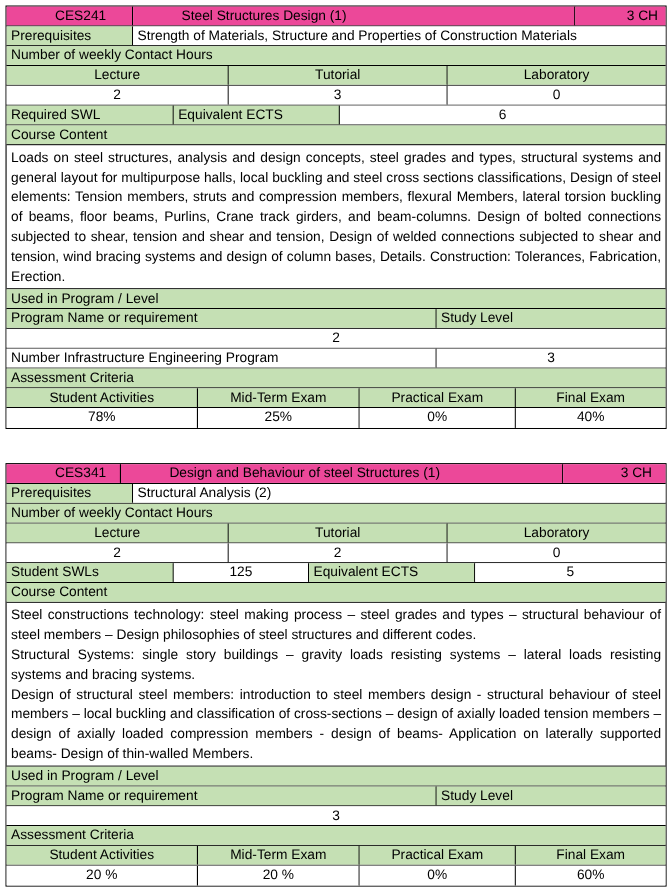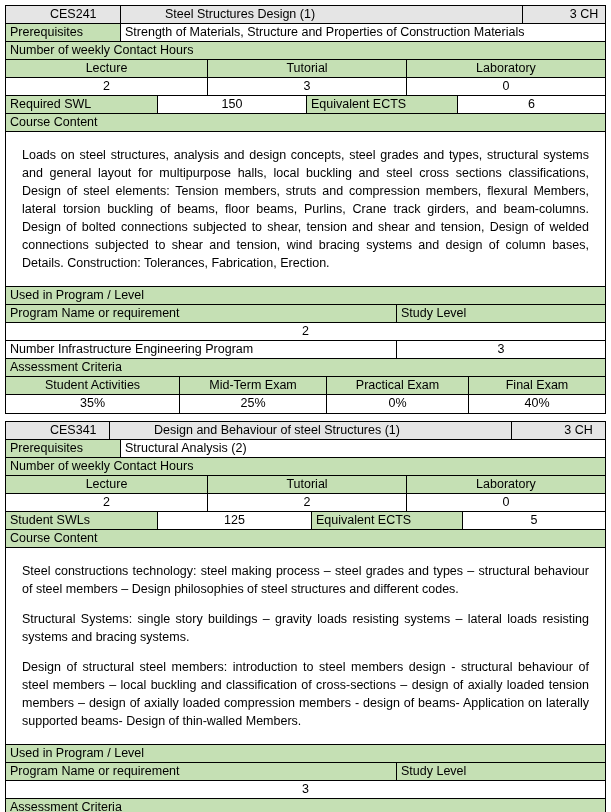--- a/index.html
+++ b/index.html
@@ -4,26 +4,26 @@
 <style>
   html, body { margin: 0; padding: 0; background: #ffffff; }
   body { width: 611px; height: 812px; position: relative; font-family: "Liberation Sans", sans-serif; font-size: 12.5px; color: #000; }
   .course { position: absolute; left: 5px; width: 601px; border: 1px solid #000; box-sizing: border-box; }
   #course-0 { top: 5px; }
   #course-1 { top: 421px; }
   .row { display: flex; border-bottom: 1px solid #000; height: 18px; box-sizing: border-box; }
   .row:last-child { border-bottom: none; }
   .cell { box-sizing: border-box; border-right: 1px solid #000; padding: 0 4px; line-height: 17px; white-space: nowrap; overflow: hidden; }
   .cell:last-child { border-right: none; }
-  .blue { background: #e5e5e5; padding-left: 44px; }
+  .blue { background: #ec4899; padding-left: 44px; }
   .green { background: #c5e0b4; }
   .white { background: #ffffff; }
   .center { text-align: center; }
   .content { height: auto; display: block; padding: 2px 4px 2px 4px; line-height: 18px; text-align: justify; font-size: 12.5px; }
-  .content p { margin: 12px; }
+  .content p { margin: 0; }
 </style>
 </head>
 <body>
 
 <div class="course" id="course-0">
   <div class="row">
     <div class="cell blue" style="width:115px">CES241</div>
     <div class="cell blue" style="width:402px">Steel Structures Design (1)</div>
     <div class="cell blue center" style="flex:1">3 CH</div>
   </div>
@@ -39,21 +39,20 @@
     <div class="cell green center" style="width:199px">Tutorial</div>
     <div class="cell green center" style="flex:1">Laboratory</div>
   </div>
   <div class="row">
     <div class="cell white center" style="width:202px">2</div>
     <div class="cell white center" style="width:199px">3</div>
     <div class="cell white center" style="flex:1">0</div>
   </div>
   <div class="row">
     <div class="cell green" style="width:152px">Required SWL</div>
-    <div class="cell white center" style="width:149px">150</div>
     <div class="cell green" style="width:151px">Equivalent ECTS</div>
     <div class="cell white center" style="flex:1">6</div>
   </div>
   <div class="row">
     <div class="cell green" style="flex:1">Course Content</div>
   </div>
   <div class="row content">
     <p>Loads on steel structures, analysis and design concepts, steel grades and types, structural systems and general layout for multipurpose halls, local buckling and steel cross sections classifications, Design of steel elements: Tension members, struts and compression members, flexural Members, lateral torsion buckling of beams, floor beams, Purlins, Crane track girders, and beam-columns. Design of bolted connections subjected to shear, tension and shear and tension, Design of welded connections subjected to shear and tension, wind bracing systems and design of column bases, Details. Construction: Tolerances, Fabrication, Erection.</p>
   </div>
   <div class="row">
@@ -73,21 +72,21 @@
   <div class="row">
     <div class="cell green" style="flex:1">Assessment Criteria</div>
   </div>
   <div class="row">
     <div class="cell green center" style="width:174px">Student Activities</div>
     <div class="cell green center" style="width:147px">Mid-Term Exam</div>
     <div class="cell green center" style="width:142px">Practical Exam</div>
     <div class="cell green center" style="flex:1">Final Exam</div>
   </div>
   <div class="row">
-    <div class="cell white center" style="width:174px">35%</div>
+    <div class="cell white center" style="width:174px">78%</div>
     <div class="cell white center" style="width:147px">25%</div>
     <div class="cell white center" style="width:142px">0%</div>
     <div class="cell white center" style="flex:1">40%</div>
   </div>
 </div>
 
 <div class="course" id="course-1">
   <div class="row">
     <div class="cell blue" style="width:104px">CES341</div>
     <div class="cell blue" style="width:402px">Design and Behaviour of steel Structures (1)</div>
@@ -105,21 +104,21 @@
     <div class="cell green center" style="width:199px">Tutorial</div>
     <div class="cell green center" style="flex:1">Laboratory</div>
   </div>
   <div class="row">
     <div class="cell white center" style="width:202px">2</div>
     <div class="cell white center" style="width:199px">2</div>
     <div class="cell white center" style="flex:1">0</div>
   </div>
   <div class="row">
     <div class="cell green" style="width:152px">Student SWLs</div>
-    <div class="cell white center" style="width:154px">125</div>
+    <div class="cell white center" style="width:123px">125</div>
     <div class="cell green" style="width:151px">Equivalent ECTS</div>
     <div class="cell white center" style="flex:1">5</div>
   </div>
   <div class="row">
     <div class="cell green" style="flex:1">Course Content</div>
   </div>
   <div class="row content">
     <p>Steel constructions technology: steel making process – steel grades and types – structural behaviour of steel members – Design philosophies of steel structures and different codes.</p>
     <p>Structural Systems: single story buildings – gravity loads resisting systems – lateral loads resisting systems and bracing systems.</p>
     <p>Design of structural steel members: introduction to steel members design - structural behaviour of steel members – local buckling and classification of cross-sections – design of axially loaded tension members – design of axially loaded compression members - design of beams- Application on laterally supported beams- Design of thin-walled Members.</p>

